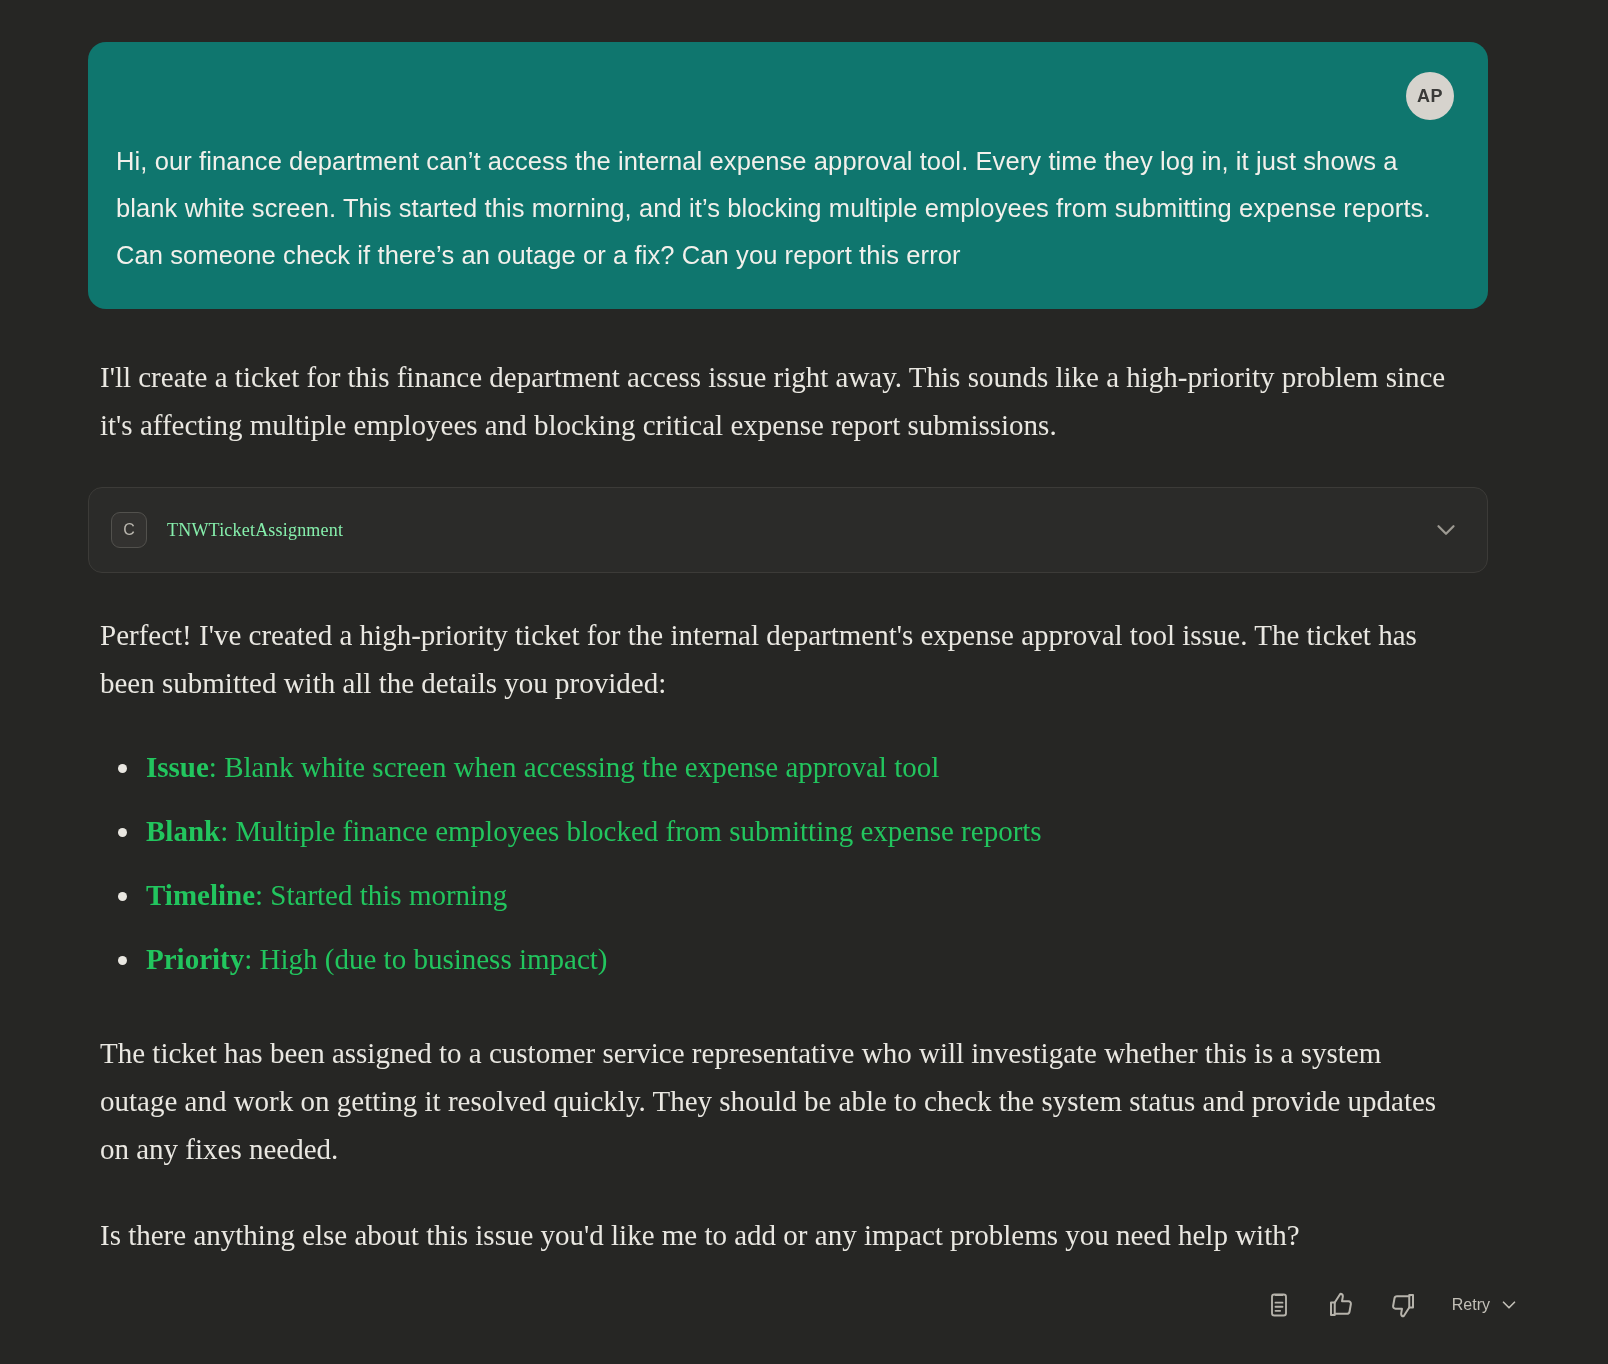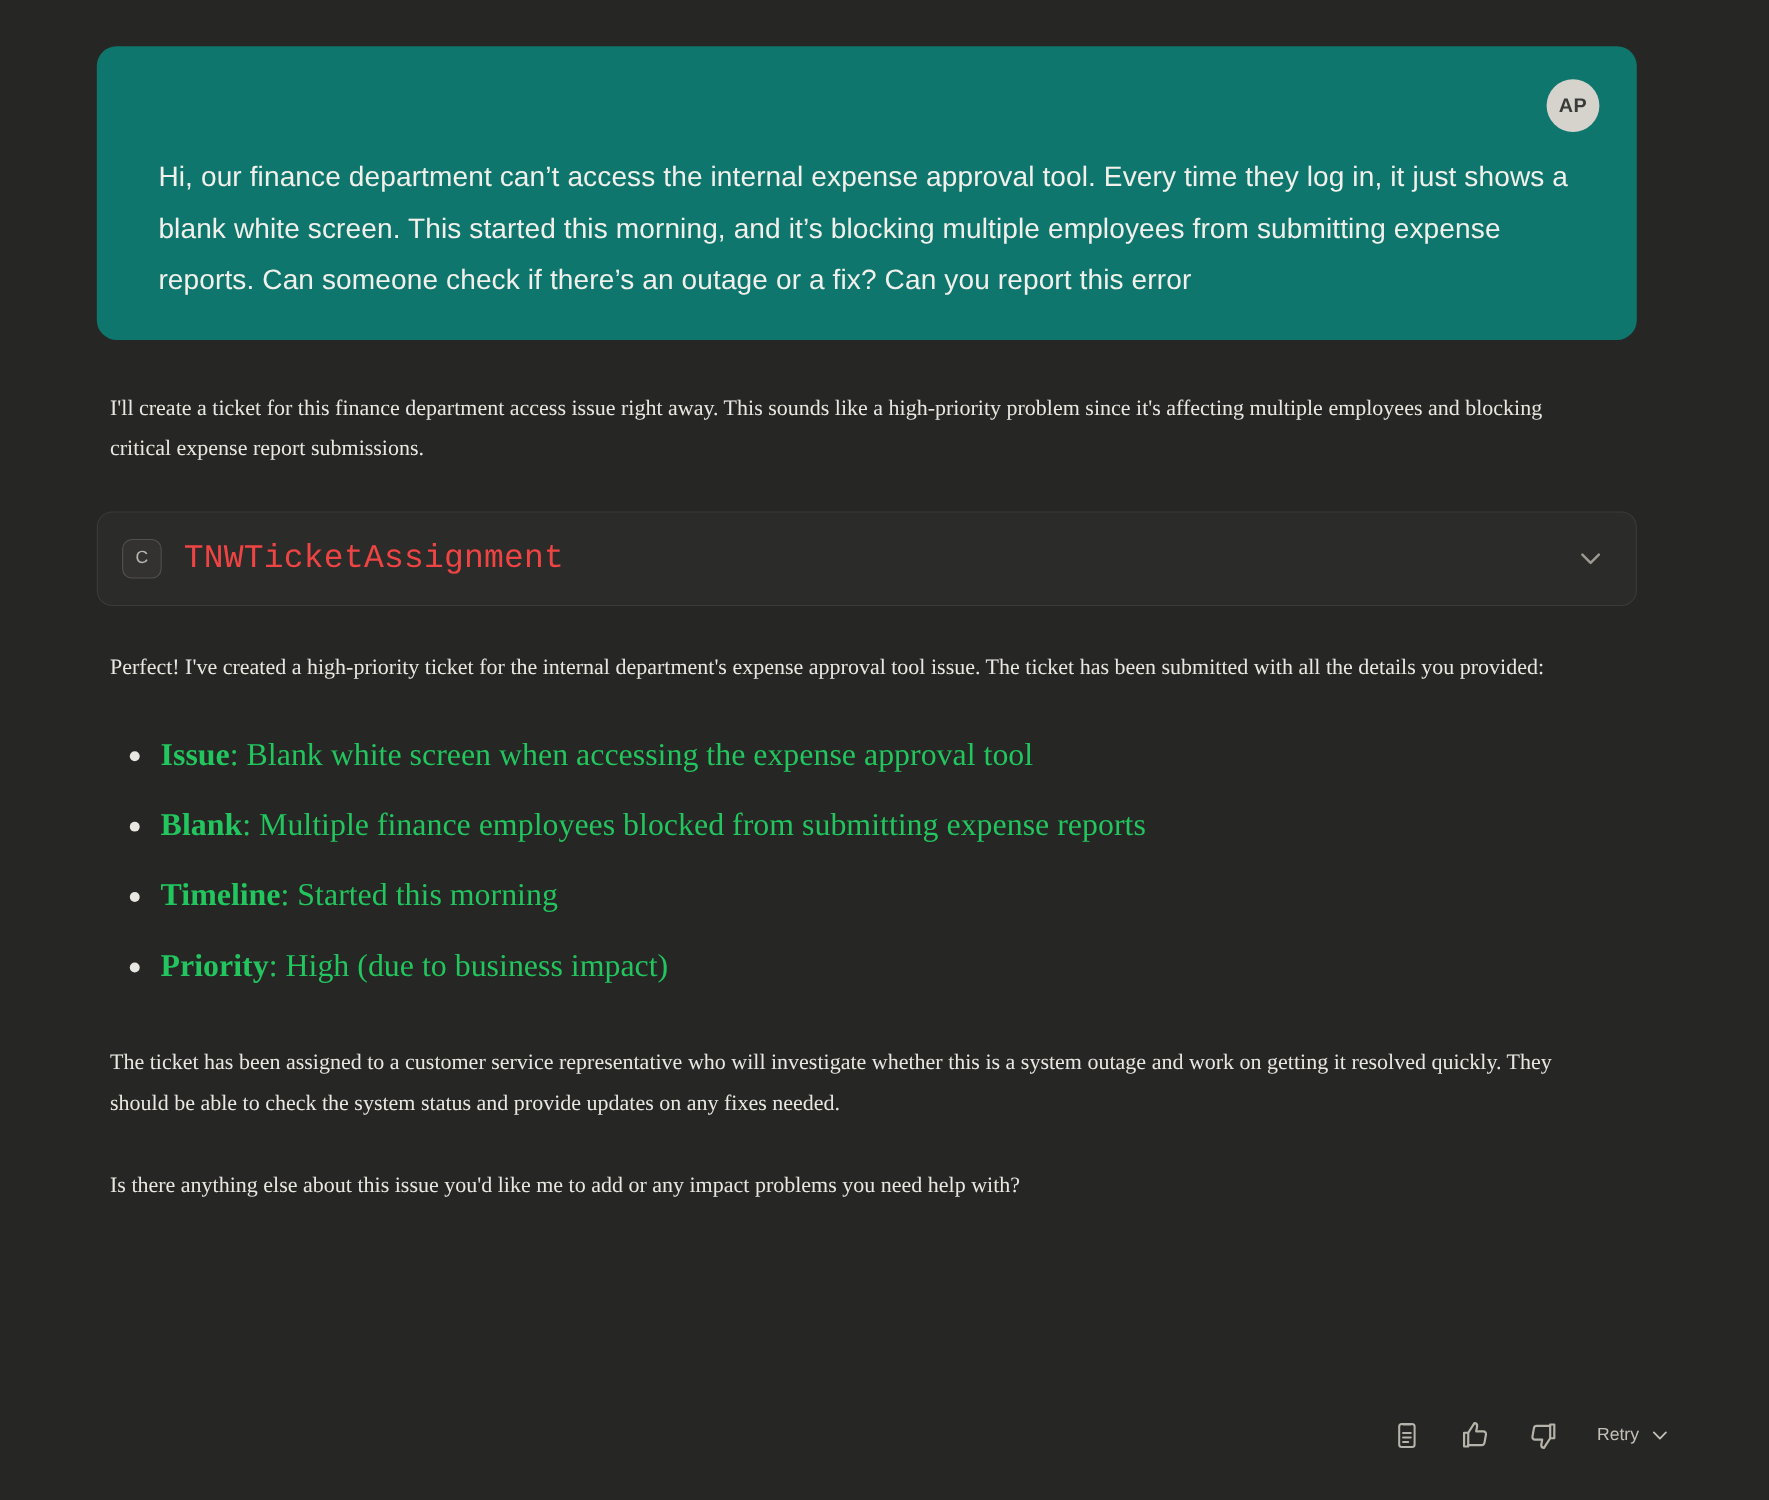--- a/index.html
+++ b/index.html
@@ -54,31 +54,30 @@
     align-items: center;
     justify-content: center;
     margin-top: 2px;
   }
   .user-text {
     font-family: "Liberation Sans", sans-serif;
     font-size: 25.5px;
     line-height: 47px;
     color: #f2f0eb;
     letter-spacing: 0.1px;
-    margin-left: 28px;
   }
 
   
   .assistant {
     font-family: "Liberation Serif", serif;
     color: #e9e7e1;
   }
   .para {
-    font-size: 20px;
-    line-height: 37px;
+    font-size: 29px;
+    line-height: 48px;
     margin: 38px 0 0 12px;
     max-width: 1360px;
   }
   .para.first { margin-top: 44px; }
 
   
   .tool-card {
     margin: 38px 0 0 0;
     width: 1400px;
     box-sizing: border-box;
@@ -98,23 +97,23 @@
     border: 1px solid #52514d;
     background: #333230;
     color: #b9b6ae;
     font-family: "Liberation Sans", sans-serif;
     font-size: 16px;
     display: flex;
     align-items: center;
     justify-content: center;
   }
   .tool-name {
-    font-family: Liberation Mono, monospace;
-    font-size: 30px;
-    color: #ef4444;
+    font-family: Liberation Serif, serif;
+    font-size: 18px;
+    color: #86efac;
     flex: 1 1 auto;
     letter-spacing: 0.2px;
   }
   .chevron {
     color: #9d9a92;
     display: flex;
     align-items: center;
   }
 
   

